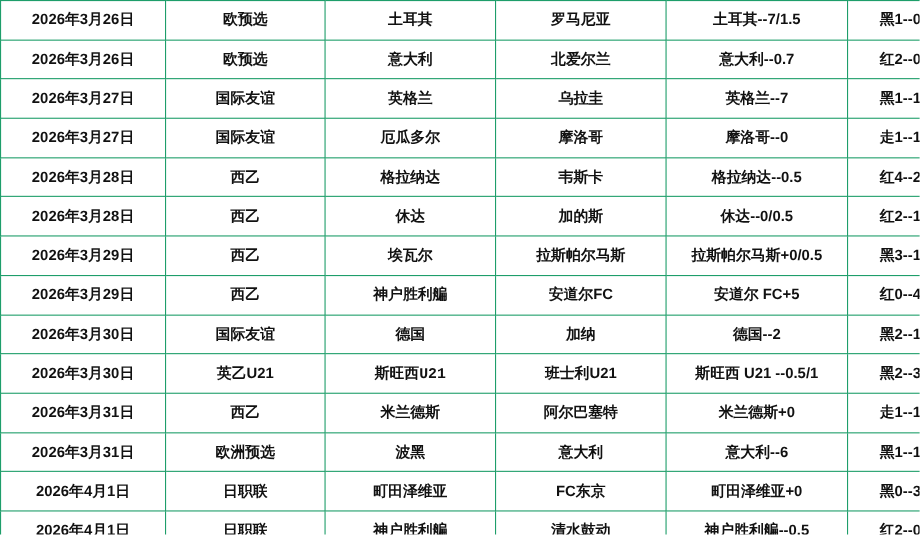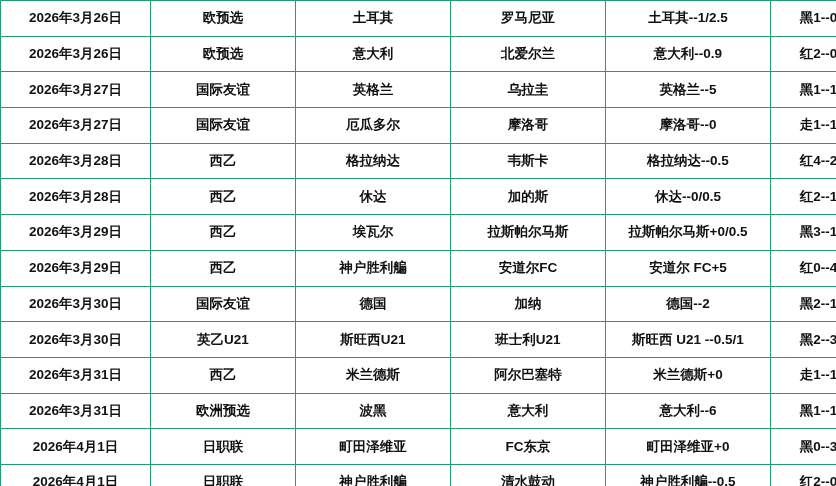--- a/index.html
+++ b/index.html
@@ -33,20 +33,21 @@
   td.col-date {
     width: 145px;
     font-size: 13px;
   }
   td.col-league {
     width: 140px;
     margin-left: 15px;
   }
   td.col-home {
     width: 150px;
+    font-family: Liberation Mono, monospace;
   }
   td.col-away {
     width: 150px;
     margin-left: 40px;
   }
   td.col-handicap {
     width: 160px;
     font-size: 13px;
   }
   td.col-result {
@@ -58,37 +59,37 @@
 </head>
 <body>
 
 <table class="match-table">
   <tbody>
       <tr>
         <td class="col-date">2026年3月26日</td>
         <td class="col-league">欧预选</td>
         <td class="col-home">土耳其</td>
         <td class="col-away">罗马尼亚</td>
-        <td class="col-handicap">土耳其--1/2.5</td>
+        <td class="col-handicap">土耳其--7/1.5</td>
         <td class="col-result res-black">黑1--0</td>
       </tr>
       <tr>
         <td class="col-date">2026年3月26日</td>
         <td class="col-league">欧预选</td>
         <td class="col-home">意大利</td>
         <td class="col-away">北爱尔兰</td>
-        <td class="col-handicap">意大利--0.9</td>
+        <td class="col-handicap">意大利--0.7</td>
         <td class="col-result res-red">红2--0</td>
       </tr>
       <tr>
         <td class="col-date">2026年3月27日</td>
         <td class="col-league">国际友谊</td>
         <td class="col-home">英格兰</td>
         <td class="col-away">乌拉圭</td>
-        <td class="col-handicap">英格兰--5</td>
+        <td class="col-handicap">英格兰--7</td>
         <td class="col-result res-black">黑1--1</td>
       </tr>
       <tr>
         <td class="col-date">2026年3月27日</td>
         <td class="col-league">国际友谊</td>
         <td class="col-home">厄瓜多尔</td>
         <td class="col-away">摩洛哥</td>
         <td class="col-handicap">摩洛哥--0</td>
         <td class="col-result res-black">走1--1</td>
       </tr>

